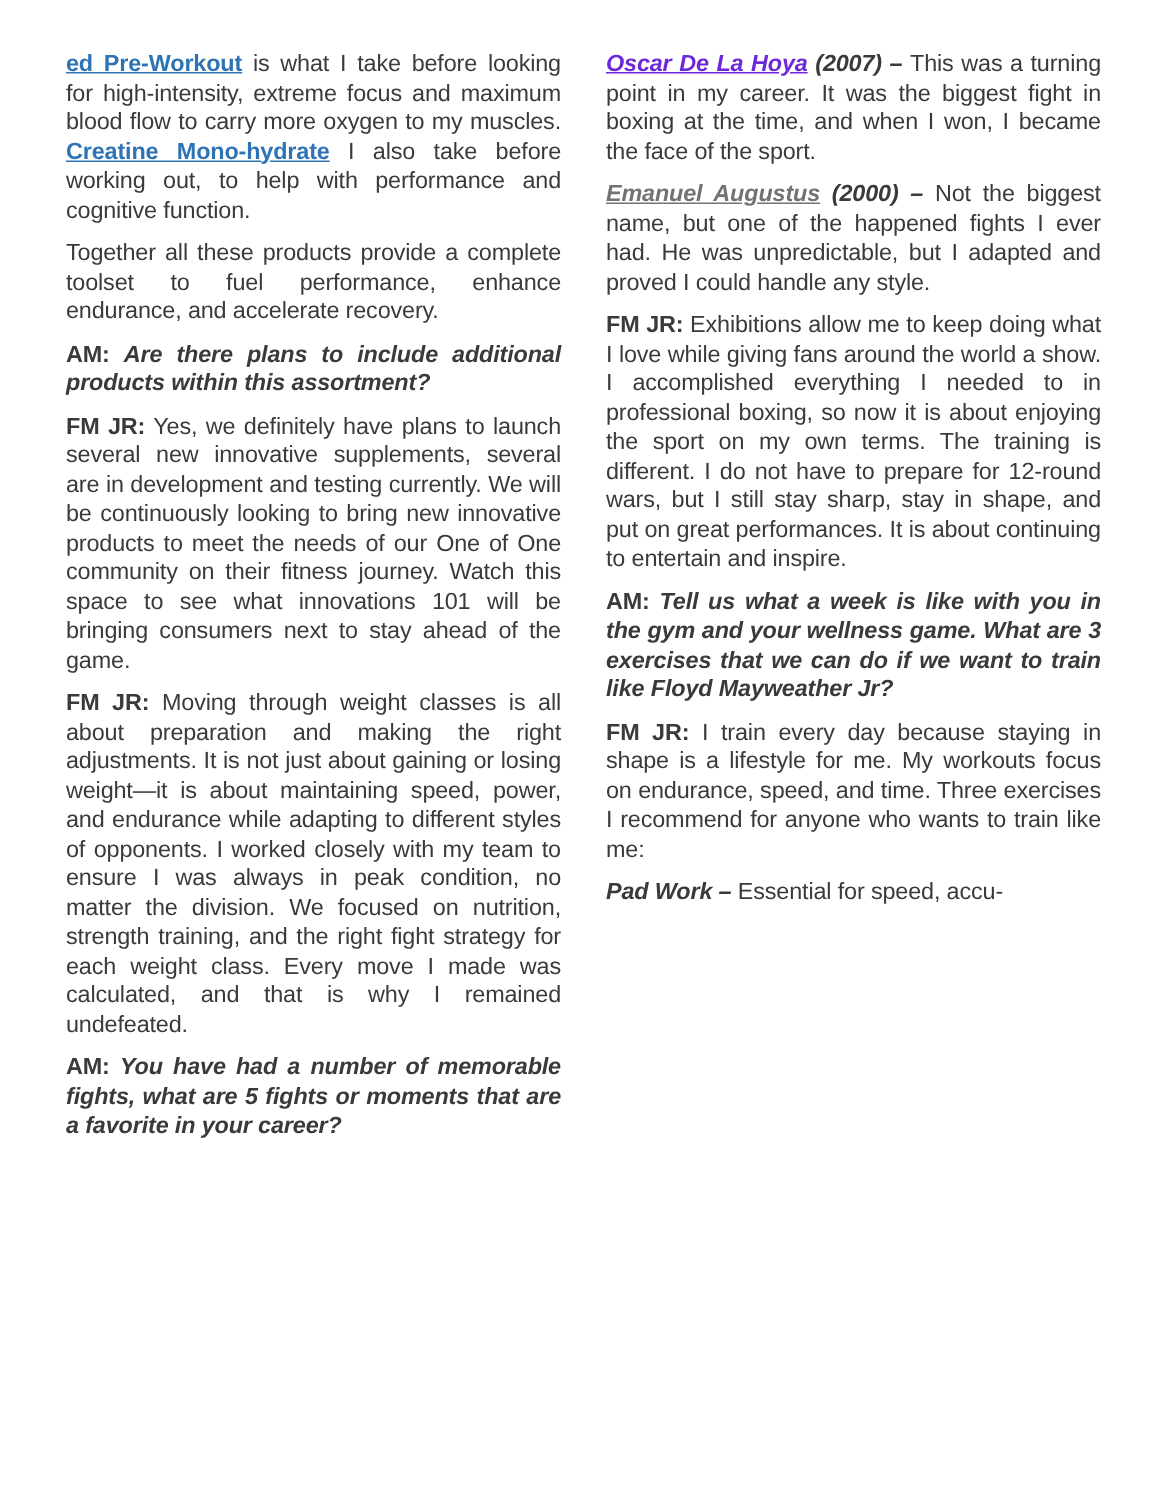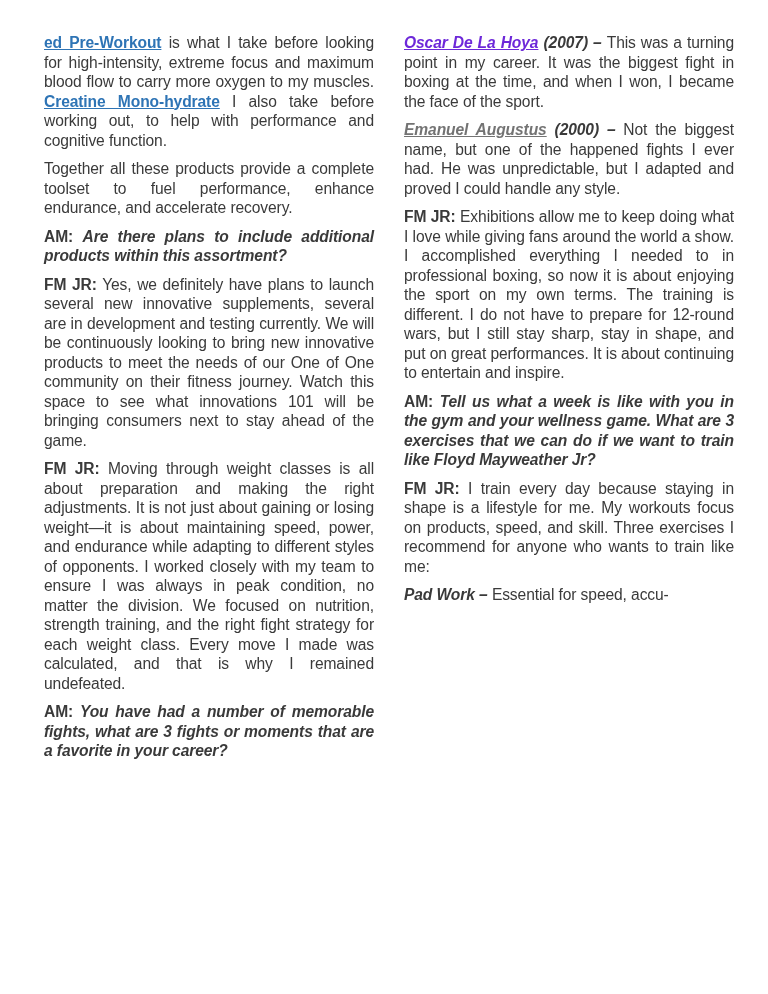--- a/index.html
+++ b/index.html
@@ -43,24 +43,24 @@
 </head>
 <body>
 
 <div class="page" style="background: rgb(255, 255, 255); color: rgb(58, 58, 58);">
   <div class="col">
       <p class="para"><a class="run-link" href="#" style="color: rgb(46, 116, 181);">ed Pre-Workout</a><span> is what I take before looking for high-intensity, extreme focus and maximum blood flow to carry more oxygen to my muscles. </span><a class="run-link" href="#" style="color: rgb(46, 116, 181);">Creatine Mono-hydrate</a><span> I also take before working out, to help with performance and cognitive function.</span></p>
       <p class="para"><span>Together all these products provide a complete toolset to fuel performance, enhance endurance, and accelerate recovery.</span></p>
       <p class="para"><span class="run-b">AM: </span><span class="run-bi">Are there plans to include additional products within this assortment?</span></p>
       <p class="para"><span class="run-b">FM JR:</span><span> Yes, we definitely have plans to launch several new innovative supplements, several are in development and testing currently. We will be continuously looking to bring new innovative products to meet the needs of our One of One community on their fitness journey. Watch this space to see what innovations 101 will be bringing consumers next to stay ahead of the game.</span></p>
       <p class="para"><span class="run-b">FM JR:</span><span> Moving through weight classes is all about preparation and making the right adjustments. It is not just about gaining or losing weight—it is about maintaining speed, power, and endurance while adapting to different styles of opponents. I worked closely with my team to ensure I was always in peak condition, no matter the division. We focused on nutrition, strength training, and the right fight strategy for each weight class. Every move I made was calculated, and that is why I remained undefeated.</span></p>
-      <p class="para"><span class="run-b">AM: </span><span class="run-bi">You have had a number of memorable fights, what are 3 fights or moments that are a favorite in your career?</span></p>
+      <p class="para"><span class="run-b">AM: </span><span class="run-bi">You have had a number of memorable fights, what are 5 fights or moments that are a favorite in your career?</span></p>
       <p class="para"><span class="run-b">FM JR:</span><span> I have had so many great moments, but three fights stand out:</span></p>
     </div>
   <div class="col">
       <p class="para"><a class="run-link run-i" href="#" style="color: #6d28d9;">Oscar De La Hoya</a><span class="run-bi"> (2007) – </span><span>This was a turning point in my career. It was the biggest fight in boxing at the time, and when I won, I became the face of the sport.</span></p>
       <p class="para"><a class="run-link run-i" href="#" style="color: #737373;">Emanuel Augustus</a><span class="run-bi"> (2000) – </span><span>Not the biggest name, but one of the happened fights I ever had. He was unpredictable, but I adapted and proved I could handle any style.</span></p>
       <p class="para"><span class="run-b">FM JR:</span><span> Exhibitions allow me to keep doing what I love while giving fans around the world a show. I accomplished everything I needed to in professional boxing, so now it is about enjoying the sport on my own terms. The training is different. I do not have to prepare for 12-round wars, but I still stay sharp, stay in shape, and put on great performances. It is about continuing to entertain and inspire.</span></p>
       <p class="para"><span class="run-b">AM: </span><span class="run-bi">Tell us what a week is like with you in the gym and your wellness game. What are 3 exercises that we can do if we want to train like Floyd Mayweather Jr?</span></p>
-      <p class="para"><span class="run-b">FM JR:</span><span> I train every day because staying in shape is a lifestyle for me. My workouts focus on products, speed, and skill. Three exercises I recommend for anyone who wants to train like me:</span></p>
+      <p class="para"><span class="run-b">FM JR:</span><span> I train every day because staying in shape is a lifestyle for me. My workouts focus on endurance, speed, and time. Three exercises I recommend for anyone who wants to train like me:</span></p>
       <p class="para"><span class="run-bi">Pad Work – </span><span>Essential for speed, accu-</span></p>
     </div>
 </div>
 
 </body></html>

